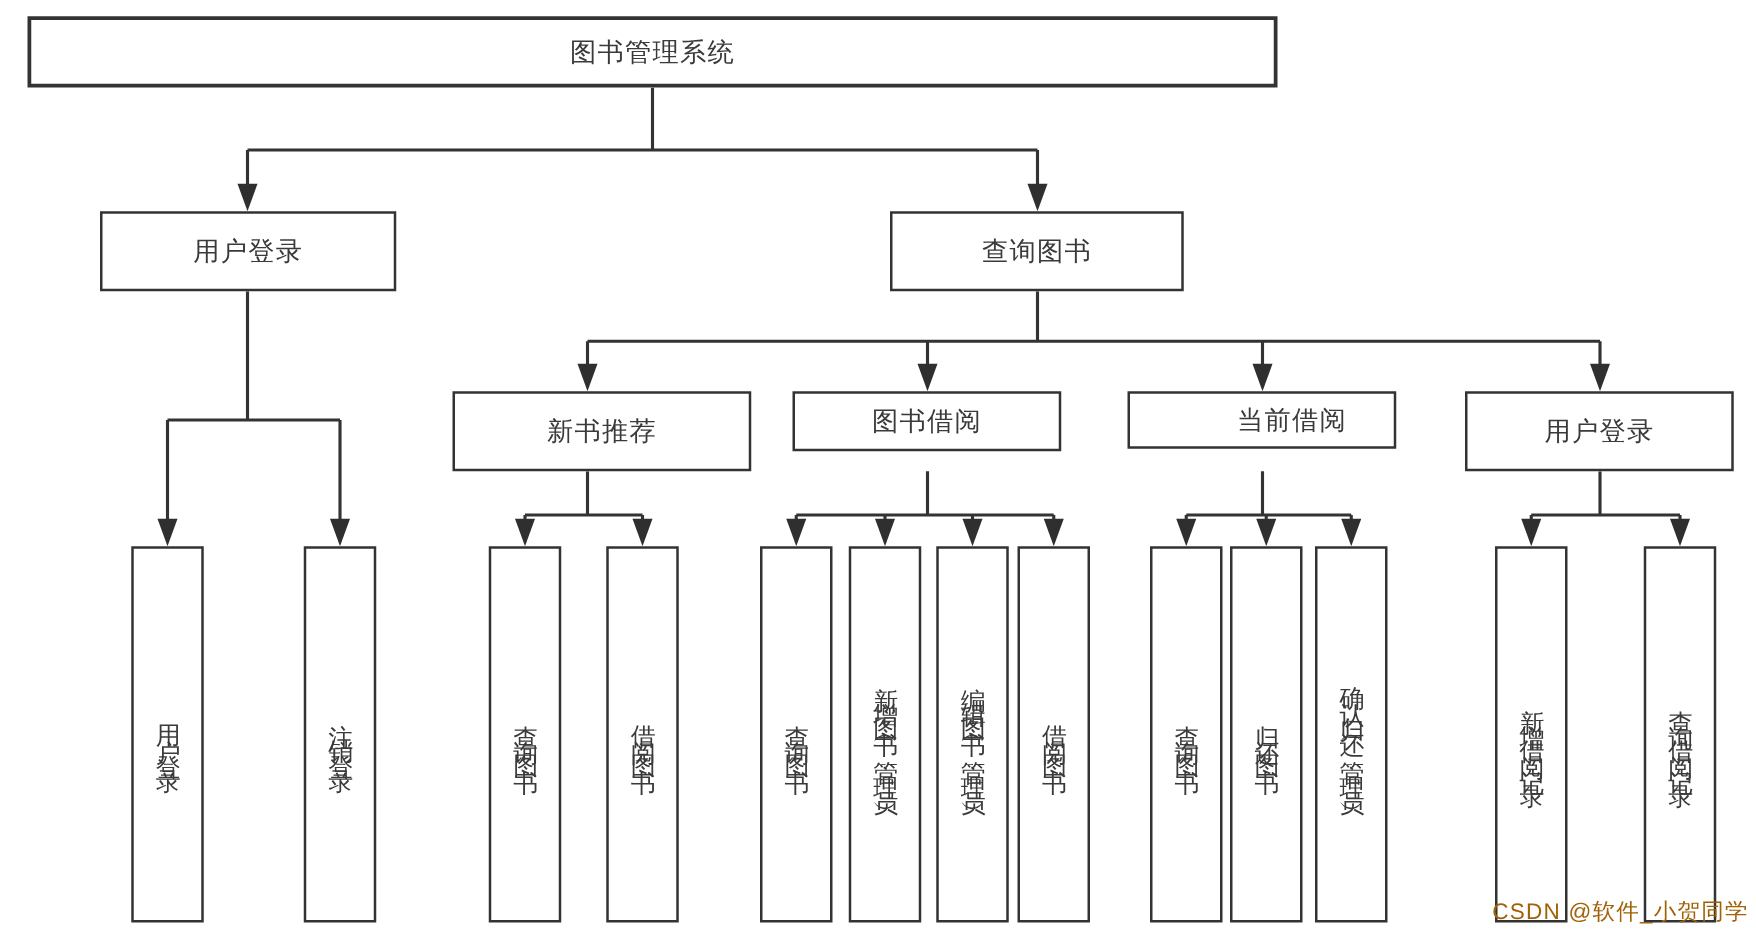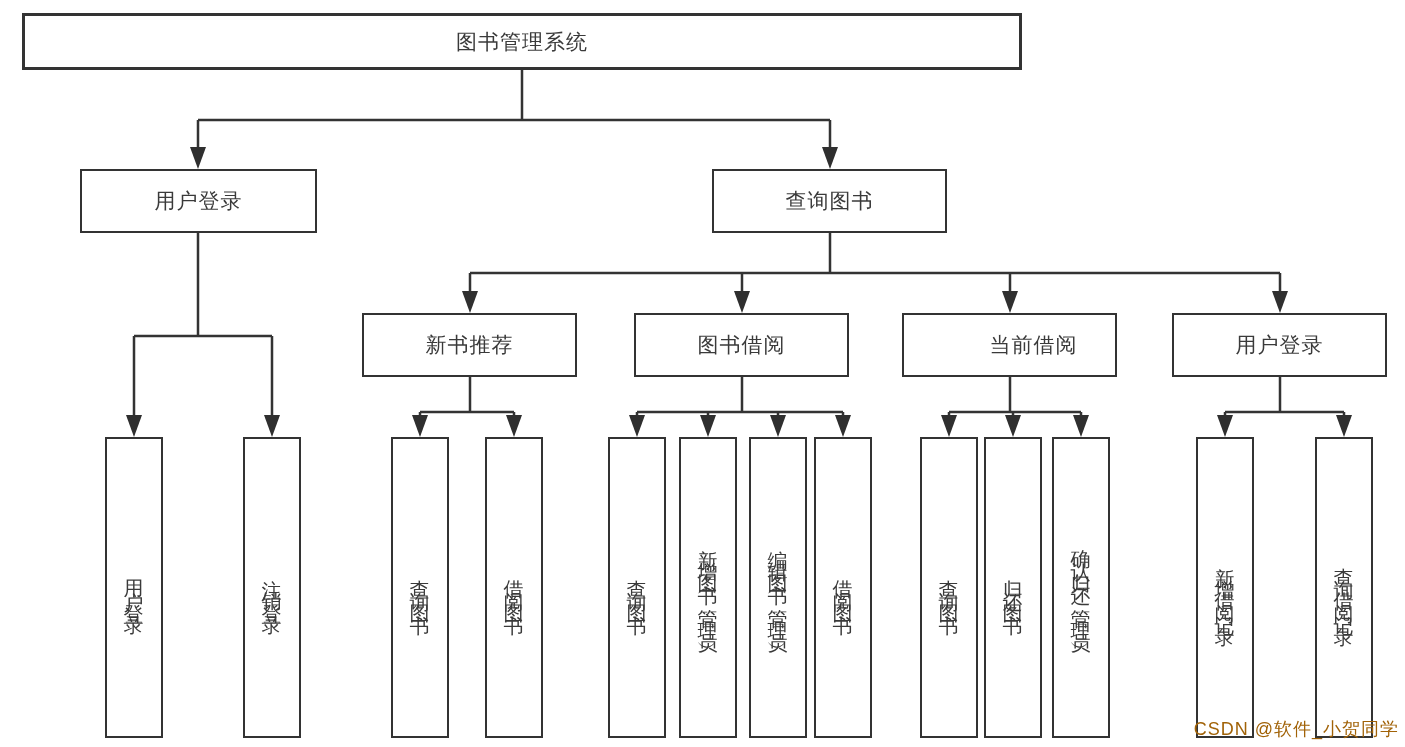--- a/index.html
+++ b/index.html
@@ -96,23 +96,23 @@
       <polygon points="1217,415 1233,415 1225,437"></polygon>
       <polygon points="1336,415 1352,415 1344,437"></polygon>
     </g>
   </svg>
 
   <div class="box hbox rootbox" style="left:22px; top:13px; width:1000px; height:57px;">图书管理系统</div>
 
   <div class="box hbox" style="left:80px; top:169px; width:237px; height:64px;">用户登录</div>
   <div class="box hbox" style="left:712px; top:169px; width:235px; height:64px;">查询图书</div>
 
-  <div class="box hbox" style="left:362px; top:313px; width:215px; height:64px;">新书推荐</div>
-  <div class="box hbox" style="left:634px; top:313px; width:215px; height:64px;">图书借阅</div>
-  <div class="box hbox" style="left:902px; top:313px; width:215px; height:64px;padding-left:48px;">当前借阅</div>
+  <div class="box hbox" style="left:362px; top:313px; width:239px; height:64px;">新书推荐</div>
+  <div class="box hbox" style="left:634px; top:313px; width:215px; height:48px;">图书借阅</div>
+  <div class="box hbox" style="left:902px; top:313px; width:215px; height:46px;padding-left:48px;">当前借阅</div>
   <div class="box hbox" style="left:1172px; top:313px; width:215px; height:64px;">用户登录</div>
 
   <div class="box vbox" style="left:105px; top:437px; width:58px; height:301px;">用户登录</div>
   <div class="box vbox" style="left:243px; top:437px; width:58px; height:301px;">注销登录</div>
 
   <div class="box vbox" style="left:391px; top:437px; width:58px; height:301px;">查询图书</div>
   <div class="box vbox" style="left:485px; top:437px; width:58px; height:301px;">借阅图书</div>
 
   <div class="box vbox" style="left:608px; top:437px; width:58px; height:301px;">查询图书</div>
   <div class="box vbox" style="left:679px; top:437px; width:58px; height:301px;">新增图书（管理员）</div>

